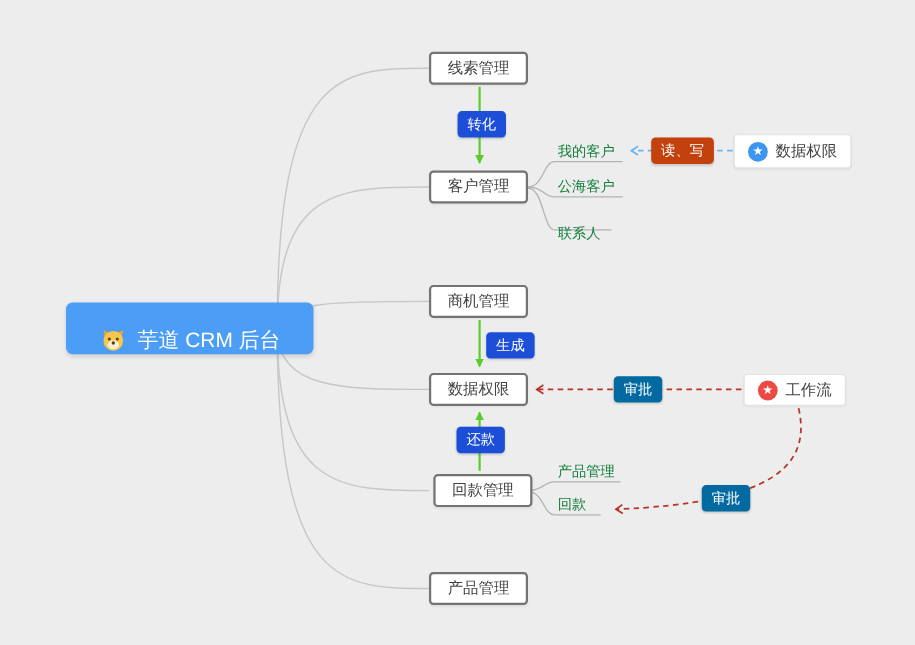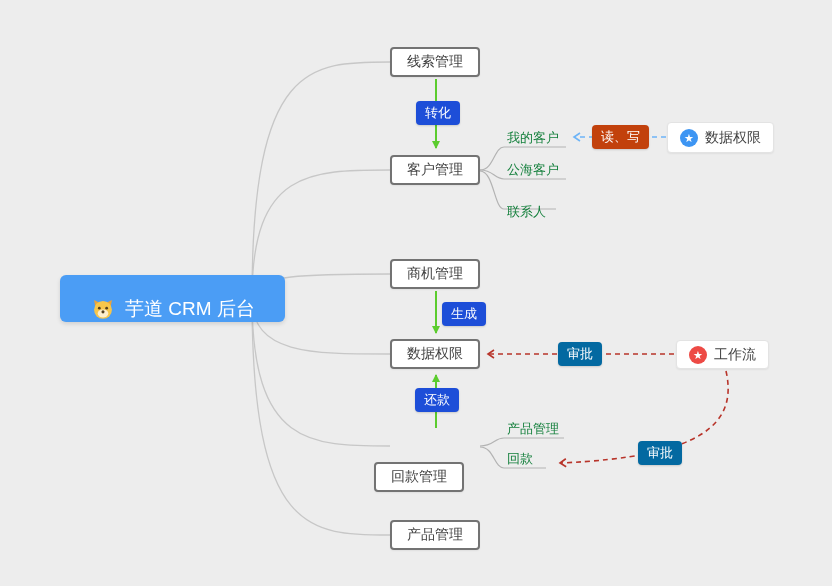--- a/index.html
+++ b/index.html
@@ -117,21 +117,21 @@
         <circle cx="16" cy="19.5" r="1.9" fill="#54401f"></circle>
       </svg>
     </span>
     <span>芋道 CRM 后台</span>
   </div>
 
   <div class="branch" style="left:390px;top:47px;">线索管理</div>
   <div class="branch" style="left:390px;top:259px;">商机管理</div>
   <div class="branch" style="left:390px;top:155px;">客户管理</div>
   <div class="branch" style="left:390px;top:339px;">数据权限</div>
-  <div class="branch" style="left:374px;top:431px;margin-top:31px;">回款管理</div>
+  <div class="branch" style="left:394px;top:431px;">回款管理</div>
   <div class="branch" style="left:390px;top:520px;">产品管理</div>
 
   <div class="child-label" style="left:507px;top:129px;">我的客户</div>
   <div class="child-label" style="left:507px;top:161px;">公海客户</div>
   <div class="child-label" style="left:507px;top:191px;margin-top:12px;">联系人</div>
 
   <div class="child-label" style="left:507px;top:420px;">产品管理</div>
   <div class="child-label" style="left:507px;top:450px;">回款</div>
 
   <div class="side-node" style="left:667px;top:122px;">

